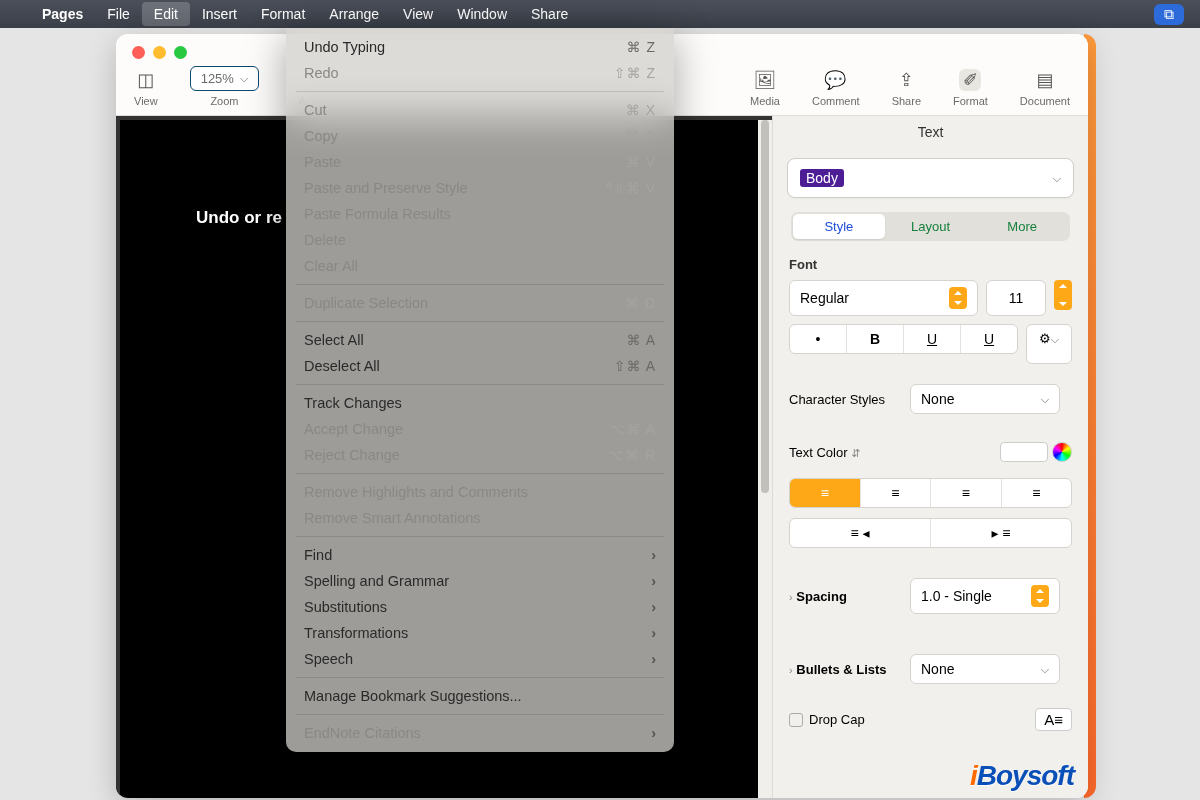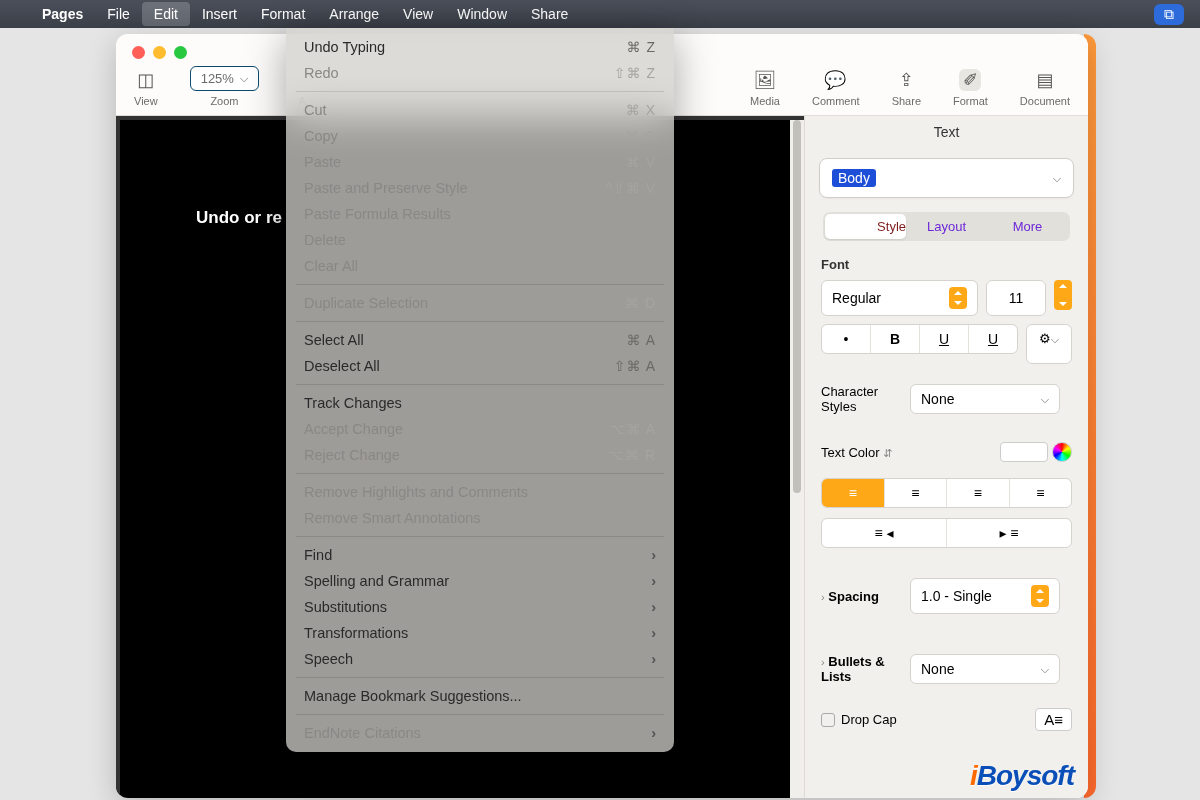--- a/index.html
+++ b/index.html
@@ -27,27 +27,27 @@
 .tool.spacer { flex: 1; margin: 0; }
 .format-hi { background:#e8e6e1; border-radius:6px; padding: 4px 10px;}
 
 
 .content { display: flex; height: calc(100% - 82px); }
 .doc { flex: 1; background: #000; color: #fff; font-size: 17px; font-weight:600; padding: 88px 0 0 76px; position: relative; border: 4px solid #333; border-right:none; border-bottom:none; }
 .scrollbar-track { position:absolute; right:0; top:0; bottom:0; width:14px; background:#f0efec;}
 .scrollbar-thumb { position:absolute; top:0; width:8px; left:3px; height:55%; background:#c2c0bb; border-radius:4px;}
 
 
-.inspector { width: 284px; background: #f2f0ec; border-left: 1px solid #dedbd6; overflow-y:auto; padding-bottom:40px; position:relative;}
+.inspector { width: 316px; background: #f2f0ec; border-left: 1px solid #dedbd6; overflow-y:auto; padding-bottom:40px; position:relative;}
 .insp-title { text-align: center; font-size: 14px; padding: 8px 0; color:#333;}
 .style-sel { margin: 10px 14px; background: #fff; border: 1px solid #d0cec9; border-radius: 8px; padding: 10px 12px; display:flex; align-items:center; justify-content:space-between; font-size:15px; box-shadow: 0 1px 2px rgba(0,0,0,0.04);}
-.body-tag { background:#1d4ed8; color:#fff; padding:1px 6px; border-radius:3px; font-size:14px;}
+.body-tag { background:#4c1d95; color:#fff; padding:1px 6px; border-radius:3px; font-size:14px;}
 .seg { margin: 14px 18px 0 18px; display:flex; background:#e2e0da; border-radius:7px; padding:2px; font-size:13px;}
-.seg div { flex:1; text-align:center; padding:5px 0; border-radius:5px; color:#6d28d9;}
-.seg div.on { background:#fff; box-shadow:0 1px 2px rgba(0,0,0,0.1); color:#7f1d1d;text-align:right;}
+.seg div { flex:1; text-align:center; padding:5px 0; border-radius:5px; color:#15803d;}
+.seg div.on { background:#fff; box-shadow:0 1px 2px rgba(0,0,0,0.1); color:#1d4ed8;}
 .section { padding: 16px 16px 0 16px; }
 .label { font-size:13px; font-weight:600; color:#333; margin-bottom:8px; display:block;}
 .field { background:#fff; border:1px solid #d6d3ce; border-radius:6px; padding:6px 10px; font-size:14px; display:flex; align-items:center; justify-content:space-between; margin-bottom:8px;}
 .stepper { width:18px; height:22px; background:#ffa817; border-radius:4px; position:relative;}
 .stepper::before{content:"";position:absolute;top:4px;left:5px;border-left:4px solid transparent;border-right:4px solid transparent;border-bottom:4px solid #fff;}
 .stepper::after{content:"";position:absolute;bottom:4px;left:5px;border-left:4px solid transparent;border-right:4px solid transparent;border-top:4px solid #fff;}
 .row { display:flex; gap:8px; }
 .row .field { flex:1; }
 .field.num { width:60px; flex:none; justify-content:center;}
 .btnstrip { display:flex; gap:0; border:1px solid #d6d3ce; border-radius:6px; overflow:hidden; background:#fff; margin-bottom:10px;}

